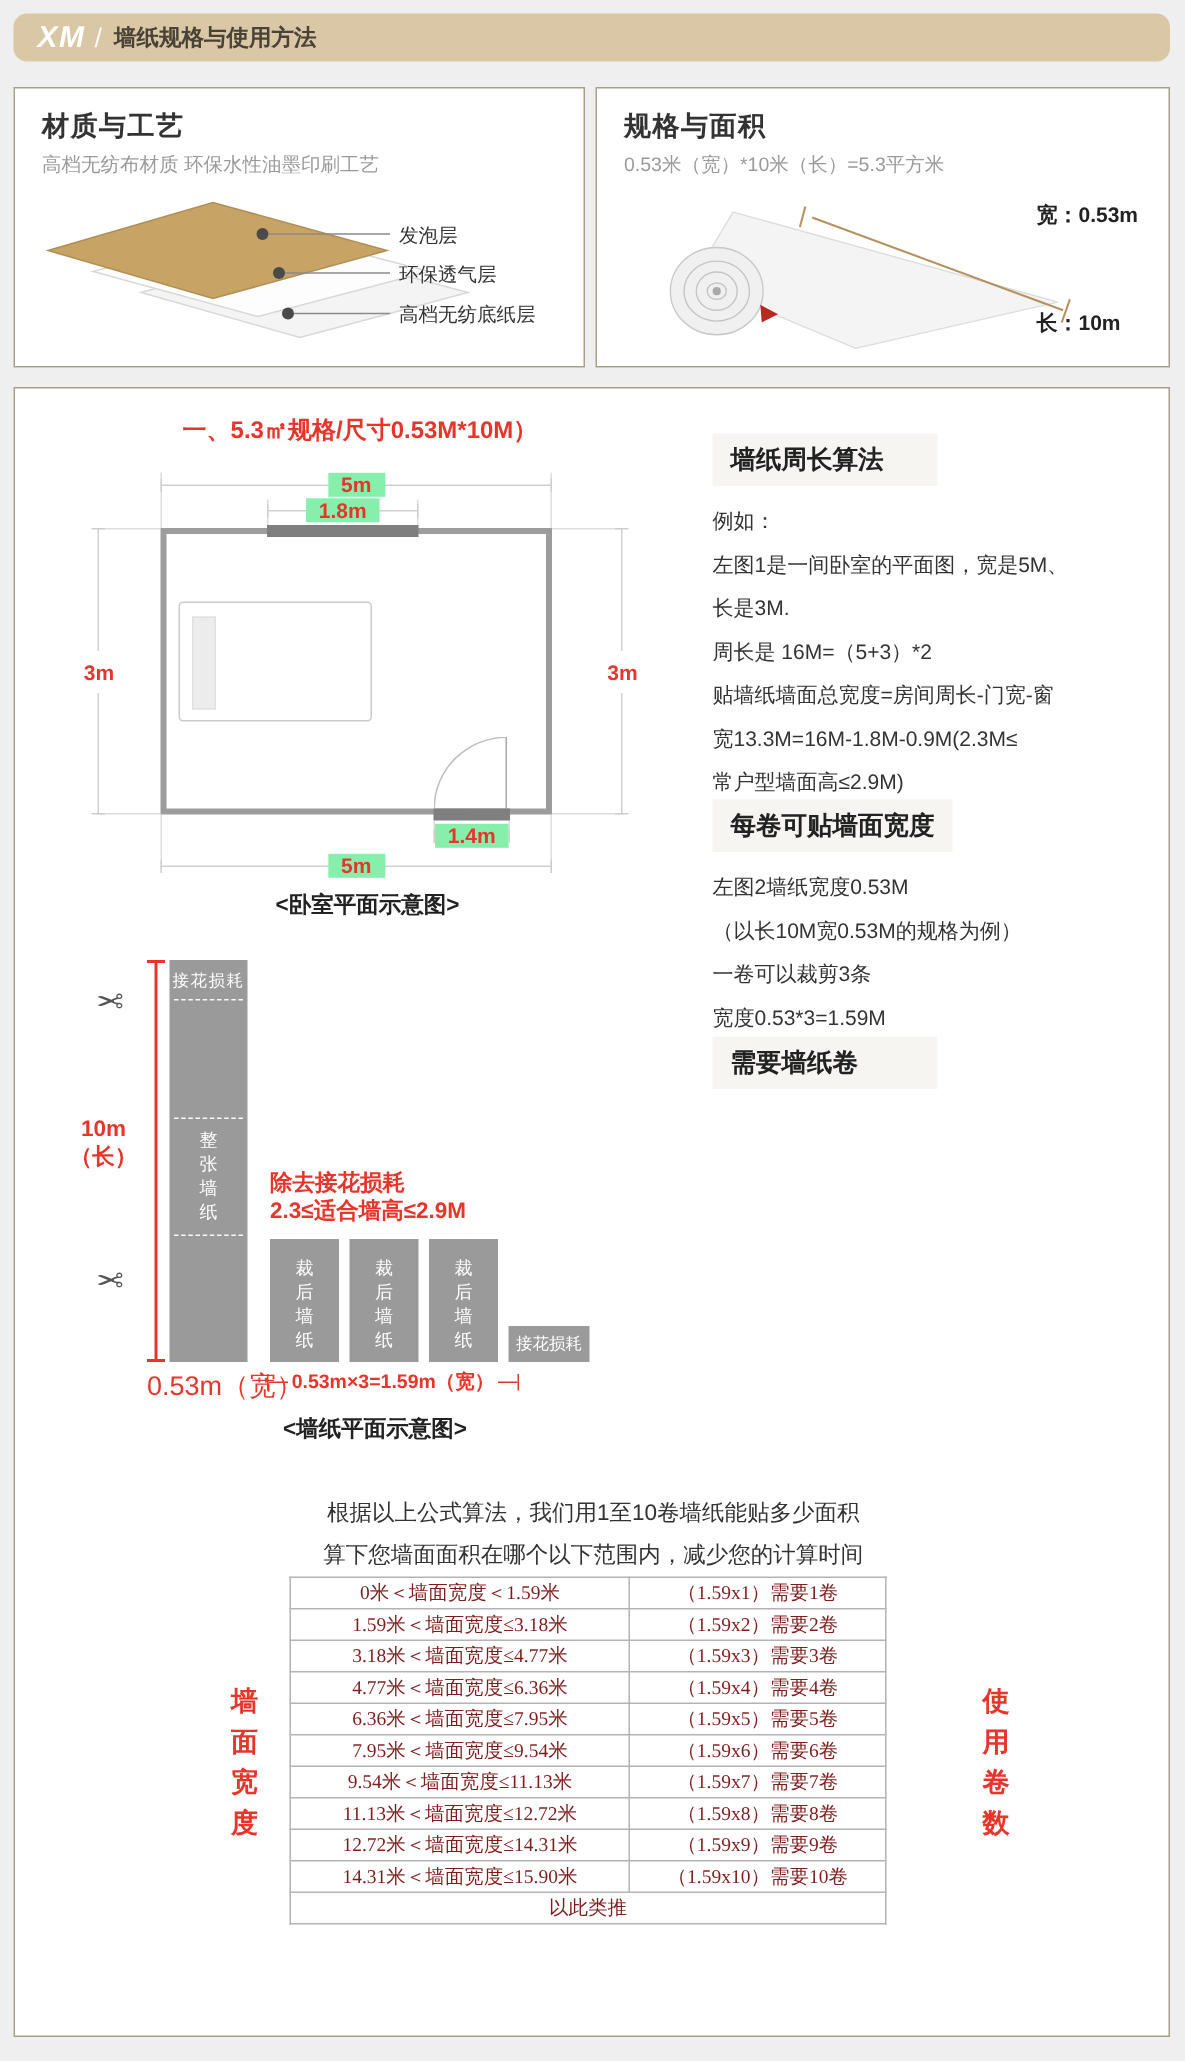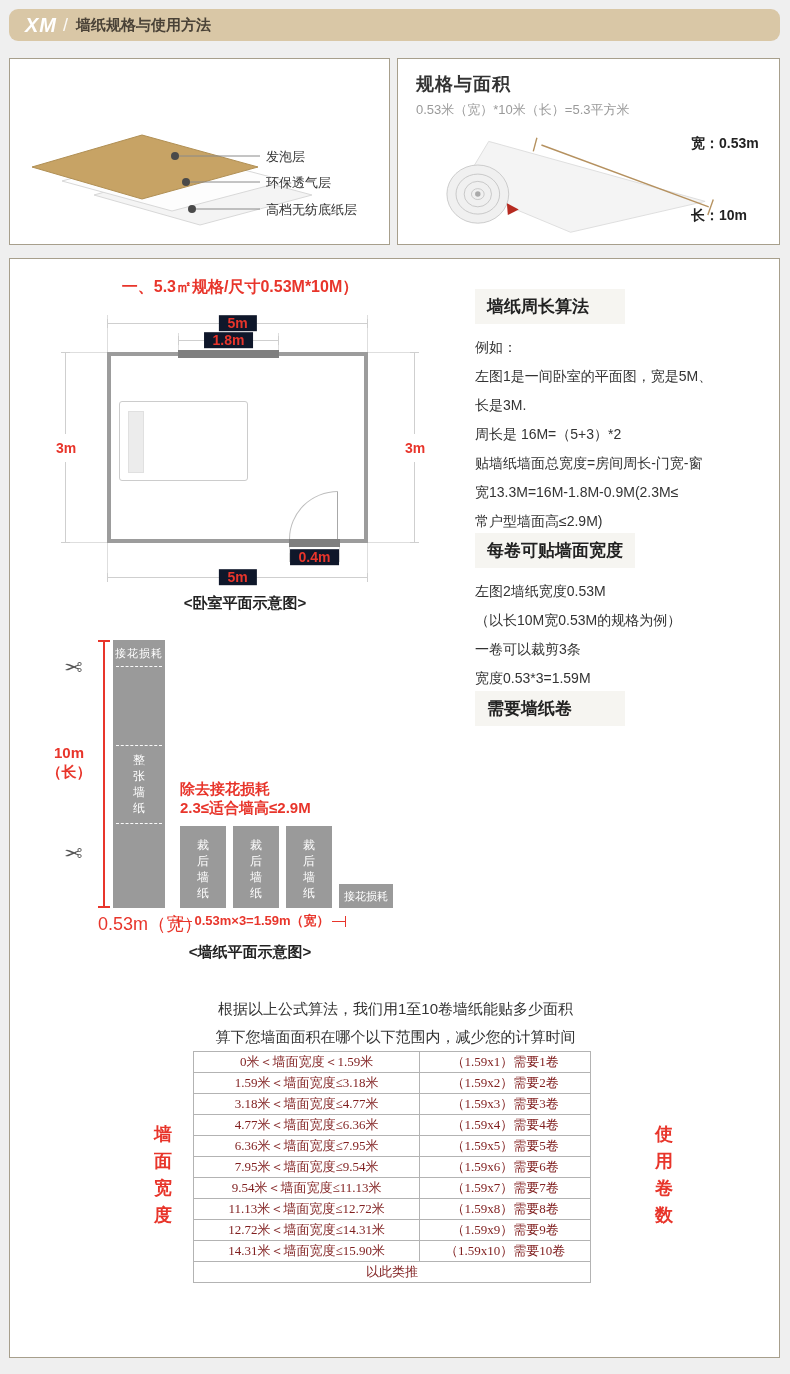--- a/index.html
+++ b/index.html
@@ -33,21 +33,21 @@
   .panel-head p{font-size:13px;color:var(--subtle);margin-top:5px;}
 
   svg text{font-family:"Liberation Sans","DejaVu Sans",sans-serif;}
 
   .spec-lbl{position:absolute;font-size:14px;color:#222;font-weight:bold;}
 
   
   .dim-h{position:absolute;border-top:1px solid #cfcfcf;}
   .dim-h::before,.dim-h::after{content:"";position:absolute;top:-5px;width:1px;height:9px;background:#cfcfcf;}
   .dim-h::before{left:0;} .dim-h::after{right:0;}
-  .dim-h .lbl{position:absolute;left:50%;top:0;transform:translate(-50%,-55%);background:#0f172a;
+  .dim-h .lbl{position:absolute;left:50%;top:0;transform:translate(-50%,-55%);background:#86efac;
       padding:0 9px;color:var(--red);font-weight:bold;font-size:14px;white-space:nowrap;}
   .dim-v{position:absolute;border-left:1px solid #cfcfcf;}
   .dim-v::before,.dim-v::after{content:"";position:absolute;left:-5px;height:1px;width:9px;background:#cfcfcf;}
   .dim-v::before{top:0;} .dim-v::after{bottom:0;}
   .dim-v .lbl{position:absolute;top:50%;left:0;transform:translate(-50%,-50%);background:#fff;
       padding:6px 2px;color:var(--red);font-weight:bold;font-size:14px;}
   .ext{position:absolute;background:#dedede;}
 
   
   .floorplan{position:absolute;left:20px;top:42px;width:430px;height:335px;}
@@ -111,20 +111,24 @@
 
 <div class="page">
 
   <div class="hdr">
     <span class="brand">XM</span>
     <span class="sep">/</span>
     <span class="ttl">墙纸规格与使用方法</span>
   </div>
 
   <div class="panel p-mat">
+    <div class="panel-head">
+      <h2>材质与工艺</h2>
+      <p>高档无纺布材质 环保水性油墨印刷工艺</p>
+    </div>
     <svg style="position:absolute;left:10px;top:66px;" width="362" height="112" viewBox="0 0 362 112">
       <polygon points="74,70 180,40 292,70 180,100" fill="#f4f4f4" stroke="#d8d8d8" stroke-width="1"></polygon>
       <polygon points="42,56 152,26 266,56 152,86" fill="#fdfdfd" stroke="#d8d8d8" stroke-width="1"></polygon>
       <polygon points="12,42 122,10 238,42 122,74" fill="#c7a365" stroke="#b08f54" stroke-width="1"></polygon>
       <circle cx="155" cy="31" r="4" fill="#4a4a4a"></circle>
       <circle cx="166" cy="57" r="4" fill="#4a4a4a"></circle>
       <circle cx="172" cy="84" r="4" fill="#4a4a4a"></circle>
       <line x1="159" y1="31" x2="240" y2="31" stroke="#8a8a8a" stroke-width="1"></line>
       <line x1="170" y1="57" x2="240" y2="57" stroke="#8a8a8a" stroke-width="1"></line>
       <line x1="176" y1="84" x2="240" y2="84" stroke="#8a8a8a" stroke-width="1"></line>
@@ -191,21 +195,21 @@
         <span class="lbl">3m</span>
       </div>
       <div class="dim-v" style="left:384px;top:51px;height:191px;">
         <span class="lbl">3m</span>
       </div>
 
       <div class="door-arc"></div>
       <div class="threshold"></div>
 
       <div class="dim-h" style="left:259px;top:256px;width:51px;">
-        <span class="lbl">0.4m</span>
+        <span class="lbl">1.4m</span>
       </div>
       <div class="dim-h" style="left:77px;top:276px;width:261px;">
         <span class="lbl">5m</span>
       </div>
 
       <div class="fp-caption">&lt;卧室平面示意图&gt;</div>
     </div>
 
     <div class="cutdiag">
       <div class="redline"></div>

